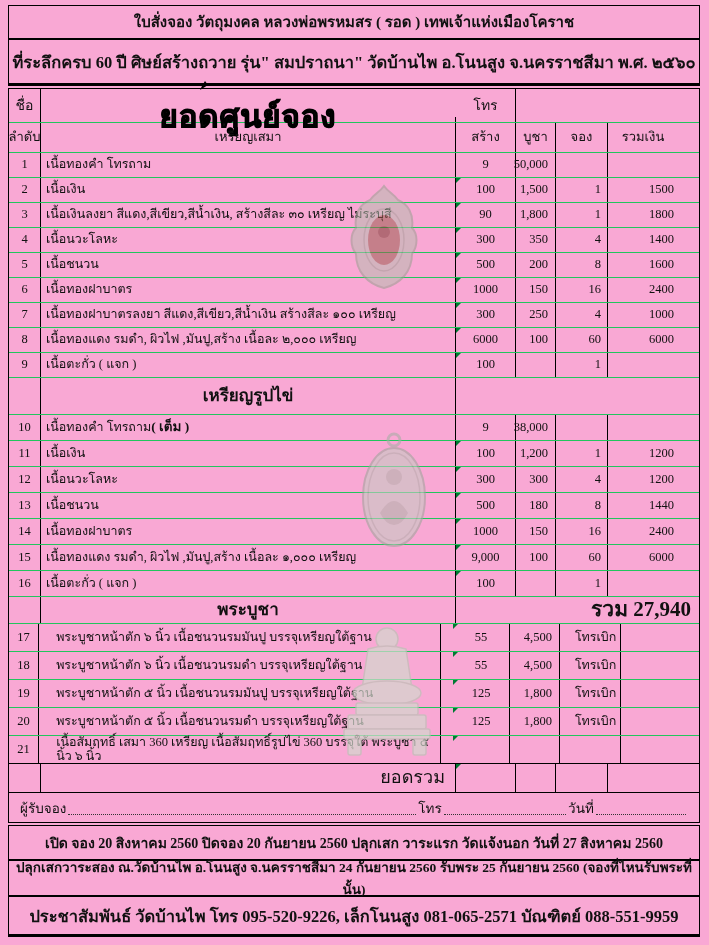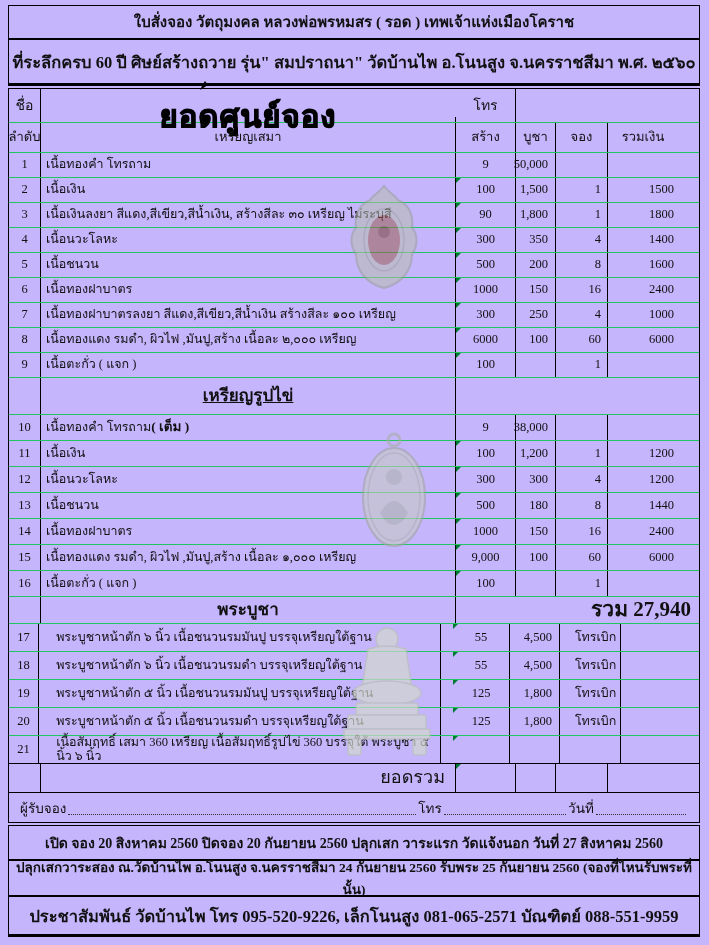--- a/index.html
+++ b/index.html
@@ -1,19 +1,19 @@
 <!DOCTYPE html>
 <html><head>
 <meta charset="utf-8">
 <style>
   html,body{margin:0;padding:0;background:#888;}
   .page{
     position:relative;
     width:709px;height:945px;
-    background:#c4b5fd;
+    background:#f9a8d4;
     font-family:"Liberation Serif","DejaVu Serif",serif;
     color:#111;
     overflow:hidden;
     margin:0 auto;
   }
   .box{
     box-sizing:border-box;
     margin-left:8px;width:692px;
     border:1px solid #000;
     display:flex;align-items:center;justify-content:center;
@@ -41,21 +41,21 @@
   .c-price{width:40px;justify-content:flex-end;padding-right:7px;}
   .c-res{width:52px;}
   .c-res.num{justify-content:flex-end;padding-right:6px;}
   .c-res.txt{justify-content:flex-start;padding-left:3px;}
   .c-total{width:70px;justify-content:flex-end;padding-right:4px;border-right:none;}
   .h-name{height:34px;}
   .h-hdr{height:30px;}
   .h0{height:25px;}
   .h1{height:26px;}
   .h2{height:28px;gap:12px;}
-  .h-sec1{height:37px;text-decoration:underline;}
+  .h-sec1{height:37px;}
   .h-sec2{height:27px;justify-content:flex-end;}
   .h-total{height:28px;}
   .hdr .cell{justify-content:center;font-size:13px;padding:0;}
   .name-label{width:32px;justify-content:center;font-size:14px;}
   .name-value{
     width:415px;justify-content:center;
     font-family:Liberation Mono, monospace;
     font-weight:900;font-size:31px;letter-spacing:1px;margin-top:28px;
     -webkit-text-stroke:1.2px #000;
   }

